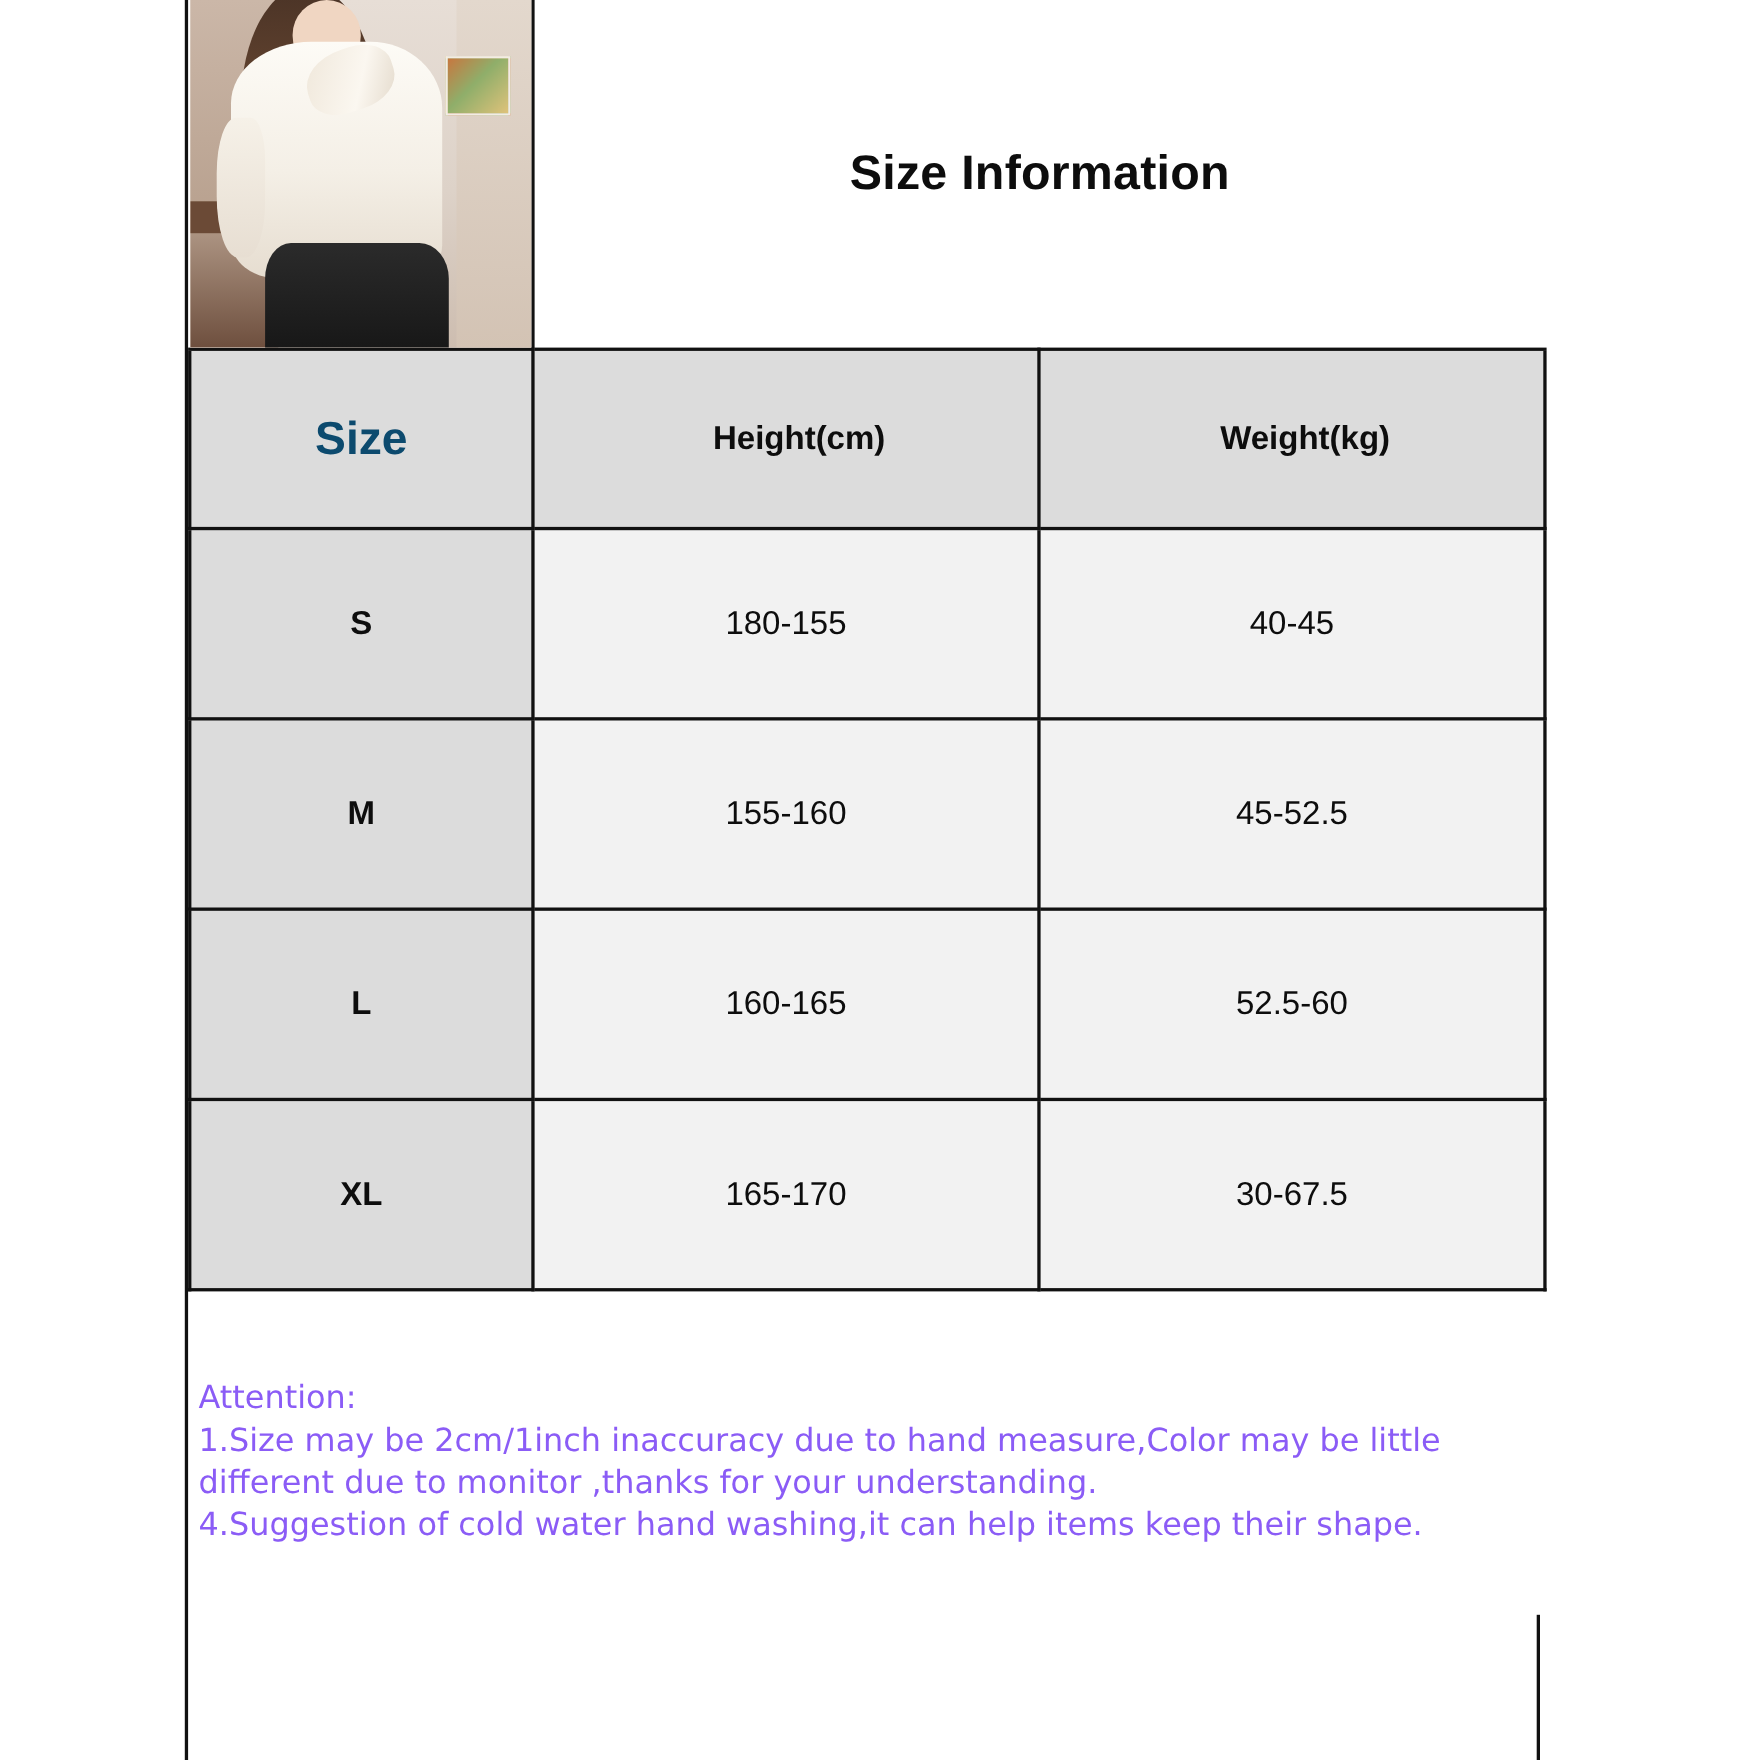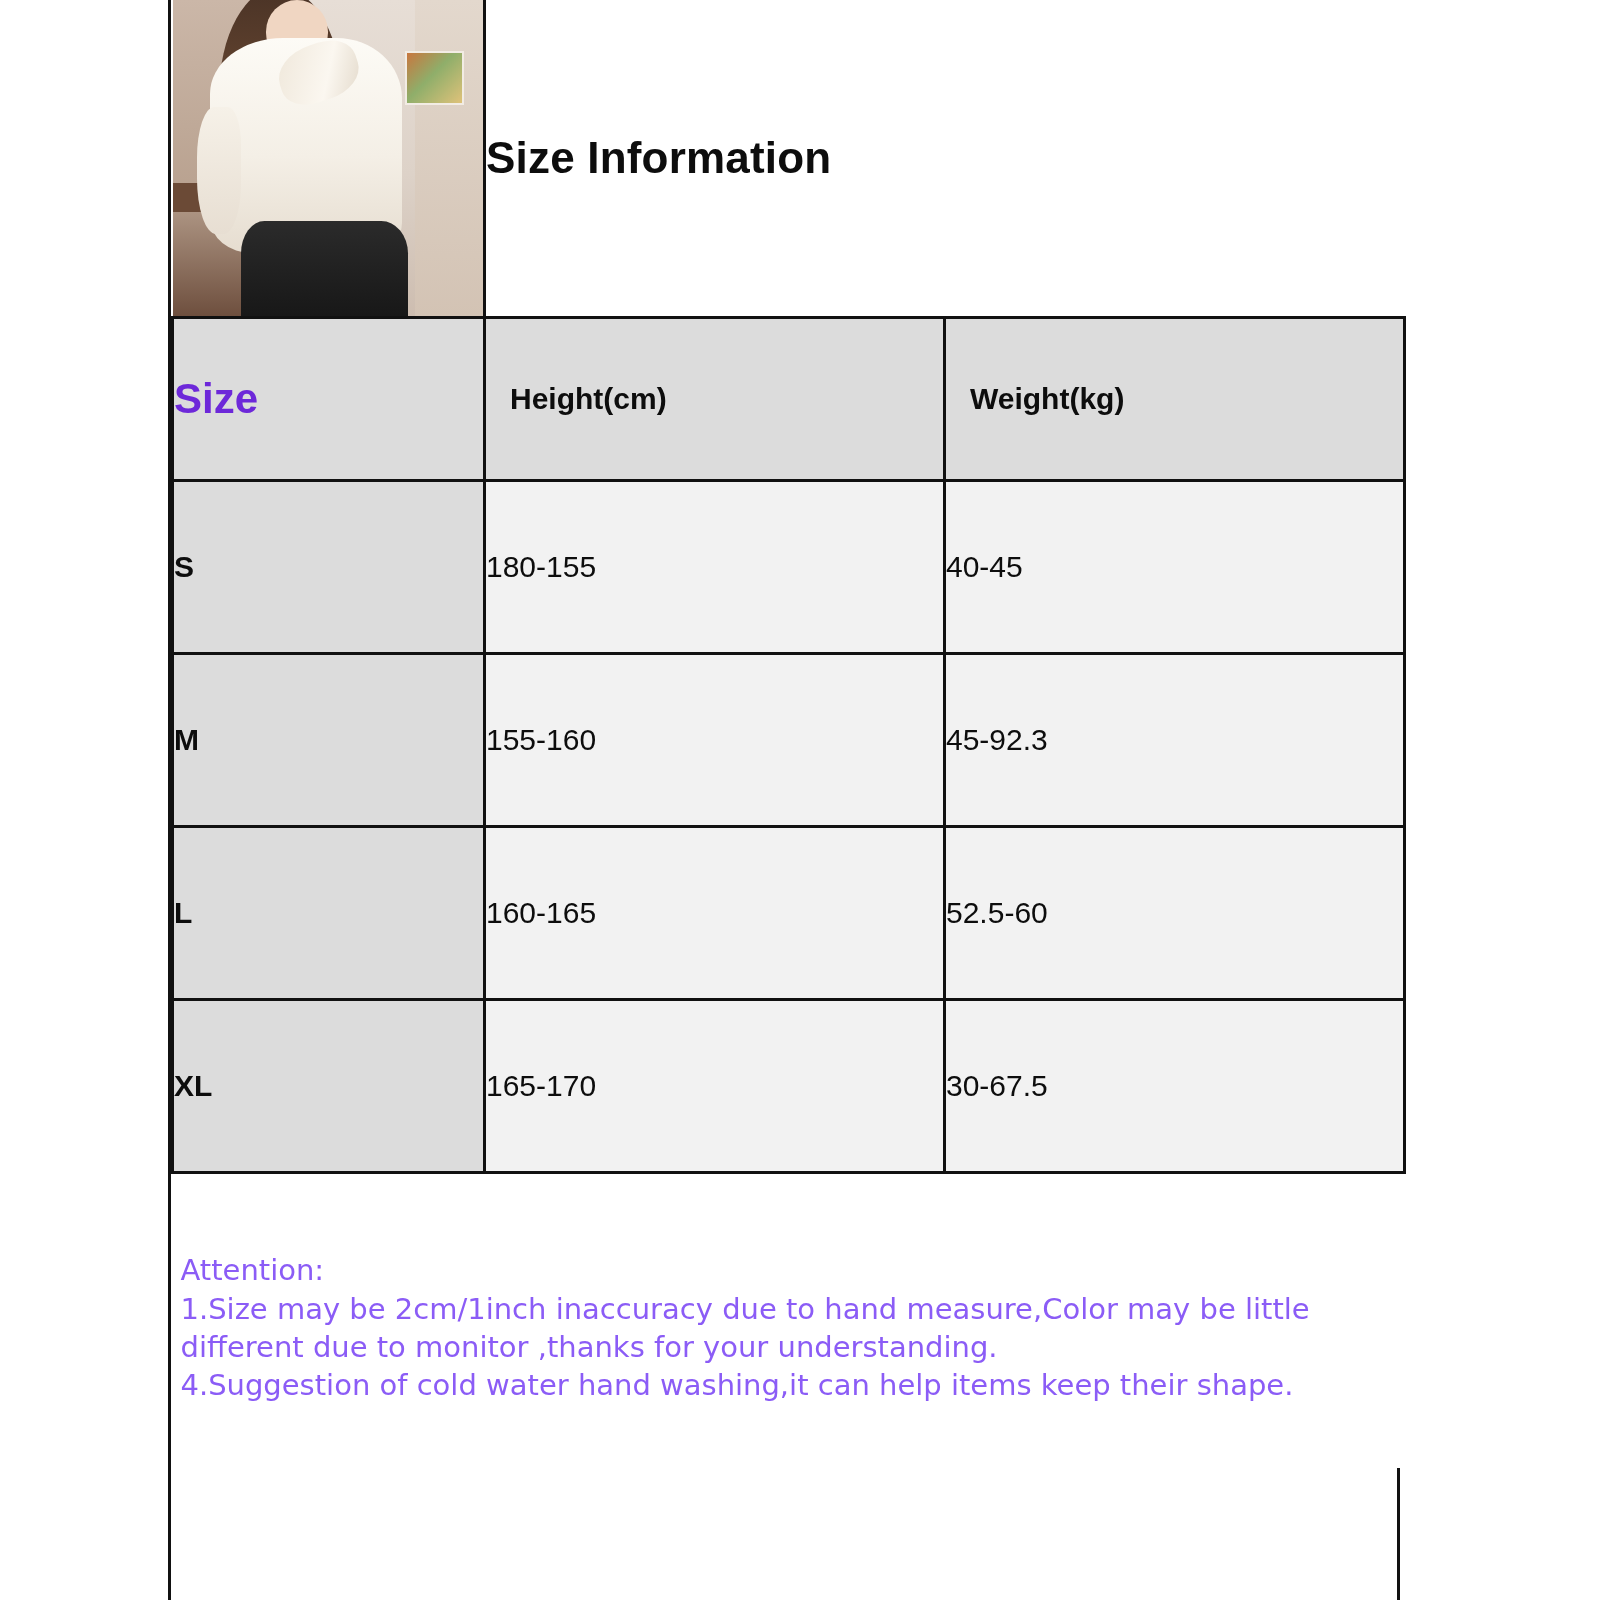--- a/index.html
+++ b/index.html
@@ -32,20 +32,21 @@
   }
   table.size-table {
     width: 100%;
     border-collapse: collapse;
     table-layout: fixed;
   }
   table.size-table td {
     border: 3px solid #111;
     padding: 0;
     vertical-align: middle;
+    text-align: center;
   }
   
   .col-size { width: 312px; }
   .col-height { width: 460px; }
   .col-weight { width: 460px; }
 
   .img-cell {
     padding: 0 !important;
     height: 316px;
     border-left: none !important;
@@ -129,21 +130,21 @@
     background: #dcdcdc;
     height: 160px;
   }
   .hdr-cell {
     background: #dcdcdc;
     height: 160px;
   }
   .hdr-size-text {
     font-size: 42px;
     font-weight: bold;
-    color: #6d28d9;
+    color: #0c4a6e;
   }
   .hdr-text {
     font-size: 30px;
     font-weight: bold;
     color: #0d0d0d;
     padding-left: 24px;
   }
 
   .row-size-cell {
     background: #dcdcdc;
@@ -240,21 +241,21 @@
         </tr>
 
         <tr>
           <td class="row-size-cell">
             <div class="row-size-text">M</div>
           </td>
           <td class="row-val-cell">
             <div class="row-val-text">155-160</div>
           </td>
           <td class="row-val-cell">
-            <div class="row-val-text">45-92.3</div>
+            <div class="row-val-text">45-52.5</div>
           </td>
         </tr>
 
         <tr>
           <td class="row-size-cell">
             <div class="row-size-text">L</div>
           </td>
           <td class="row-val-cell">
             <div class="row-val-text">160-165</div>
           </td>

